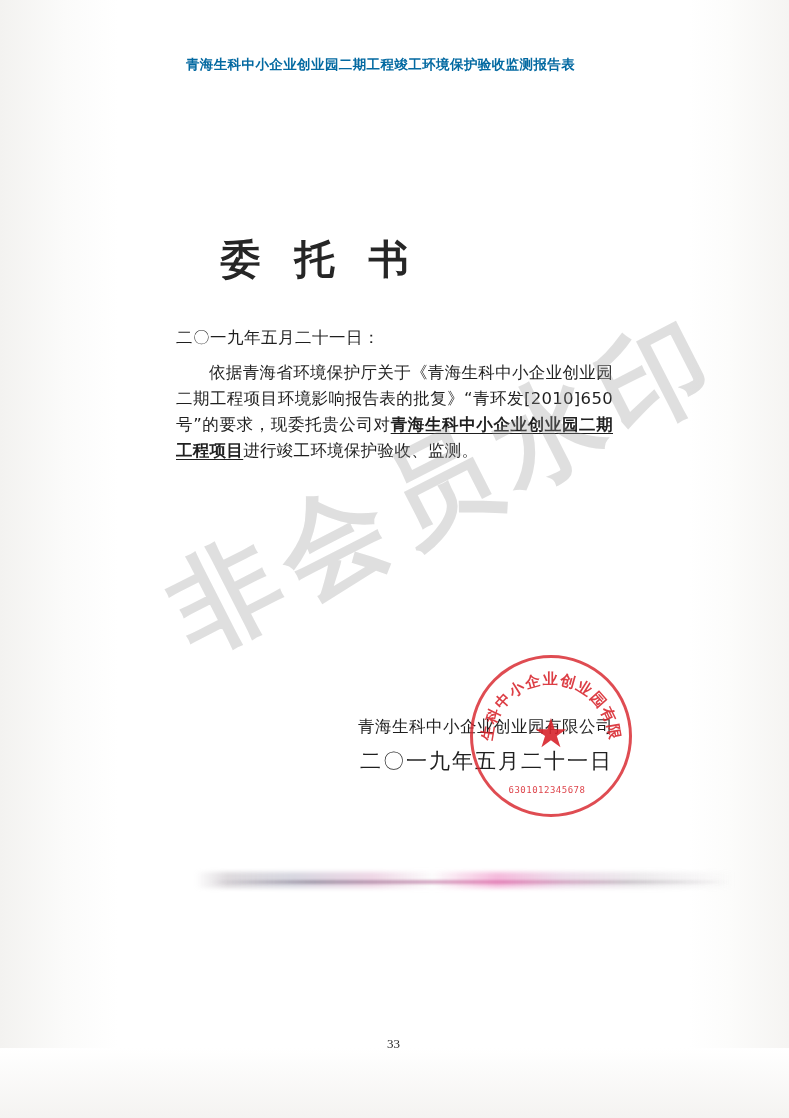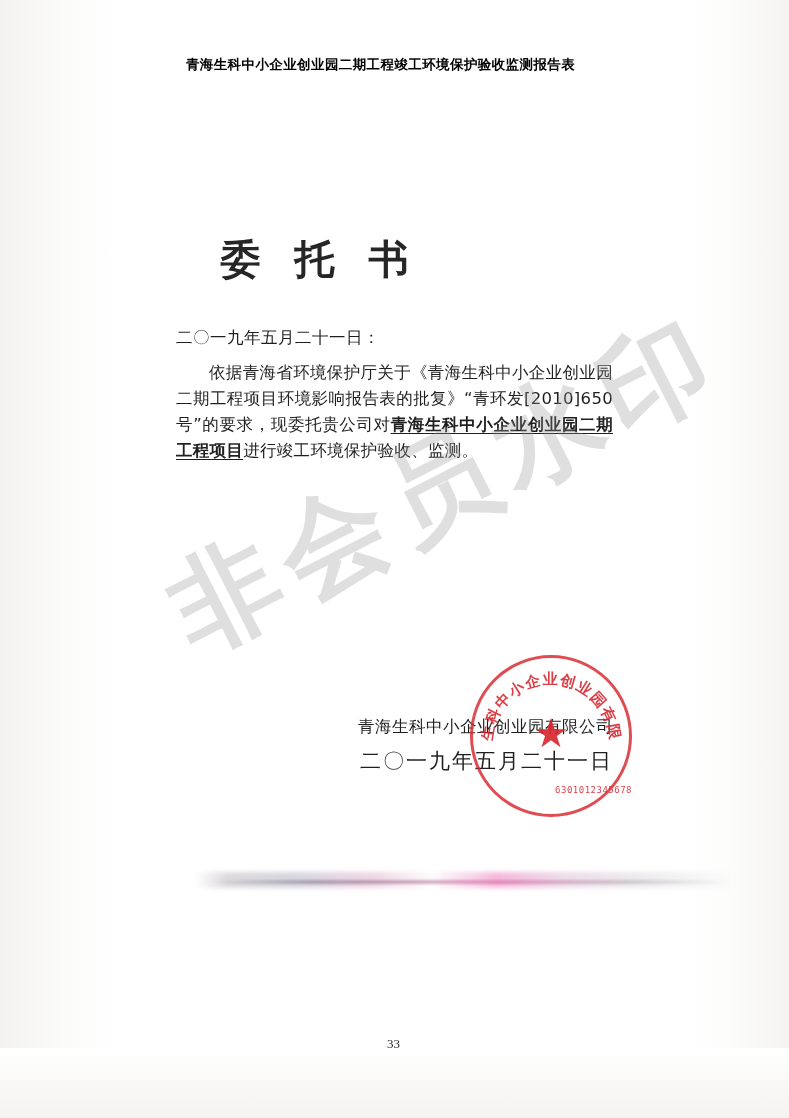--- a/index.html
+++ b/index.html
@@ -38,21 +38,21 @@
   }
 
   .header-title {
     position: absolute;
     top: 56px;
     left: 0;
     width: 761px;
     text-align: center;
     font-size: 13.5px;
     font-weight: bold;
-    color: #000000;
+    color: #0369a1;
     letter-spacing: 0.4px;
     font-family: "DejaVu Sans", "Liberation Sans", sans-serif;
   }
 
   .doc-title {
     position: absolute;
     top: 232px;
     left: 0;
     width: 629px;
     text-align: center;
@@ -152,23 +152,23 @@
     fill: #d8242c;
     opacity: 0.88;
     font-size: 15px;
     font-family: "DejaVu Sans", "Liberation Sans", sans-serif;
     font-weight: bold;
     letter-spacing: 1.5px;
   }
   .seal .code {
     position: absolute;
     left: 0;
-    right: 0;
+    right: 8px;
     bottom: 22px;
-    text-align: right;
+    text-align: center;
     font-size: 9px;
     color: #d8242c;
     opacity: 0.85;
     font-family: "DejaVu Sans Mono", monospace;
     letter-spacing: 0.5px;
   }
 
   
   .watermark {
     position: absolute;

